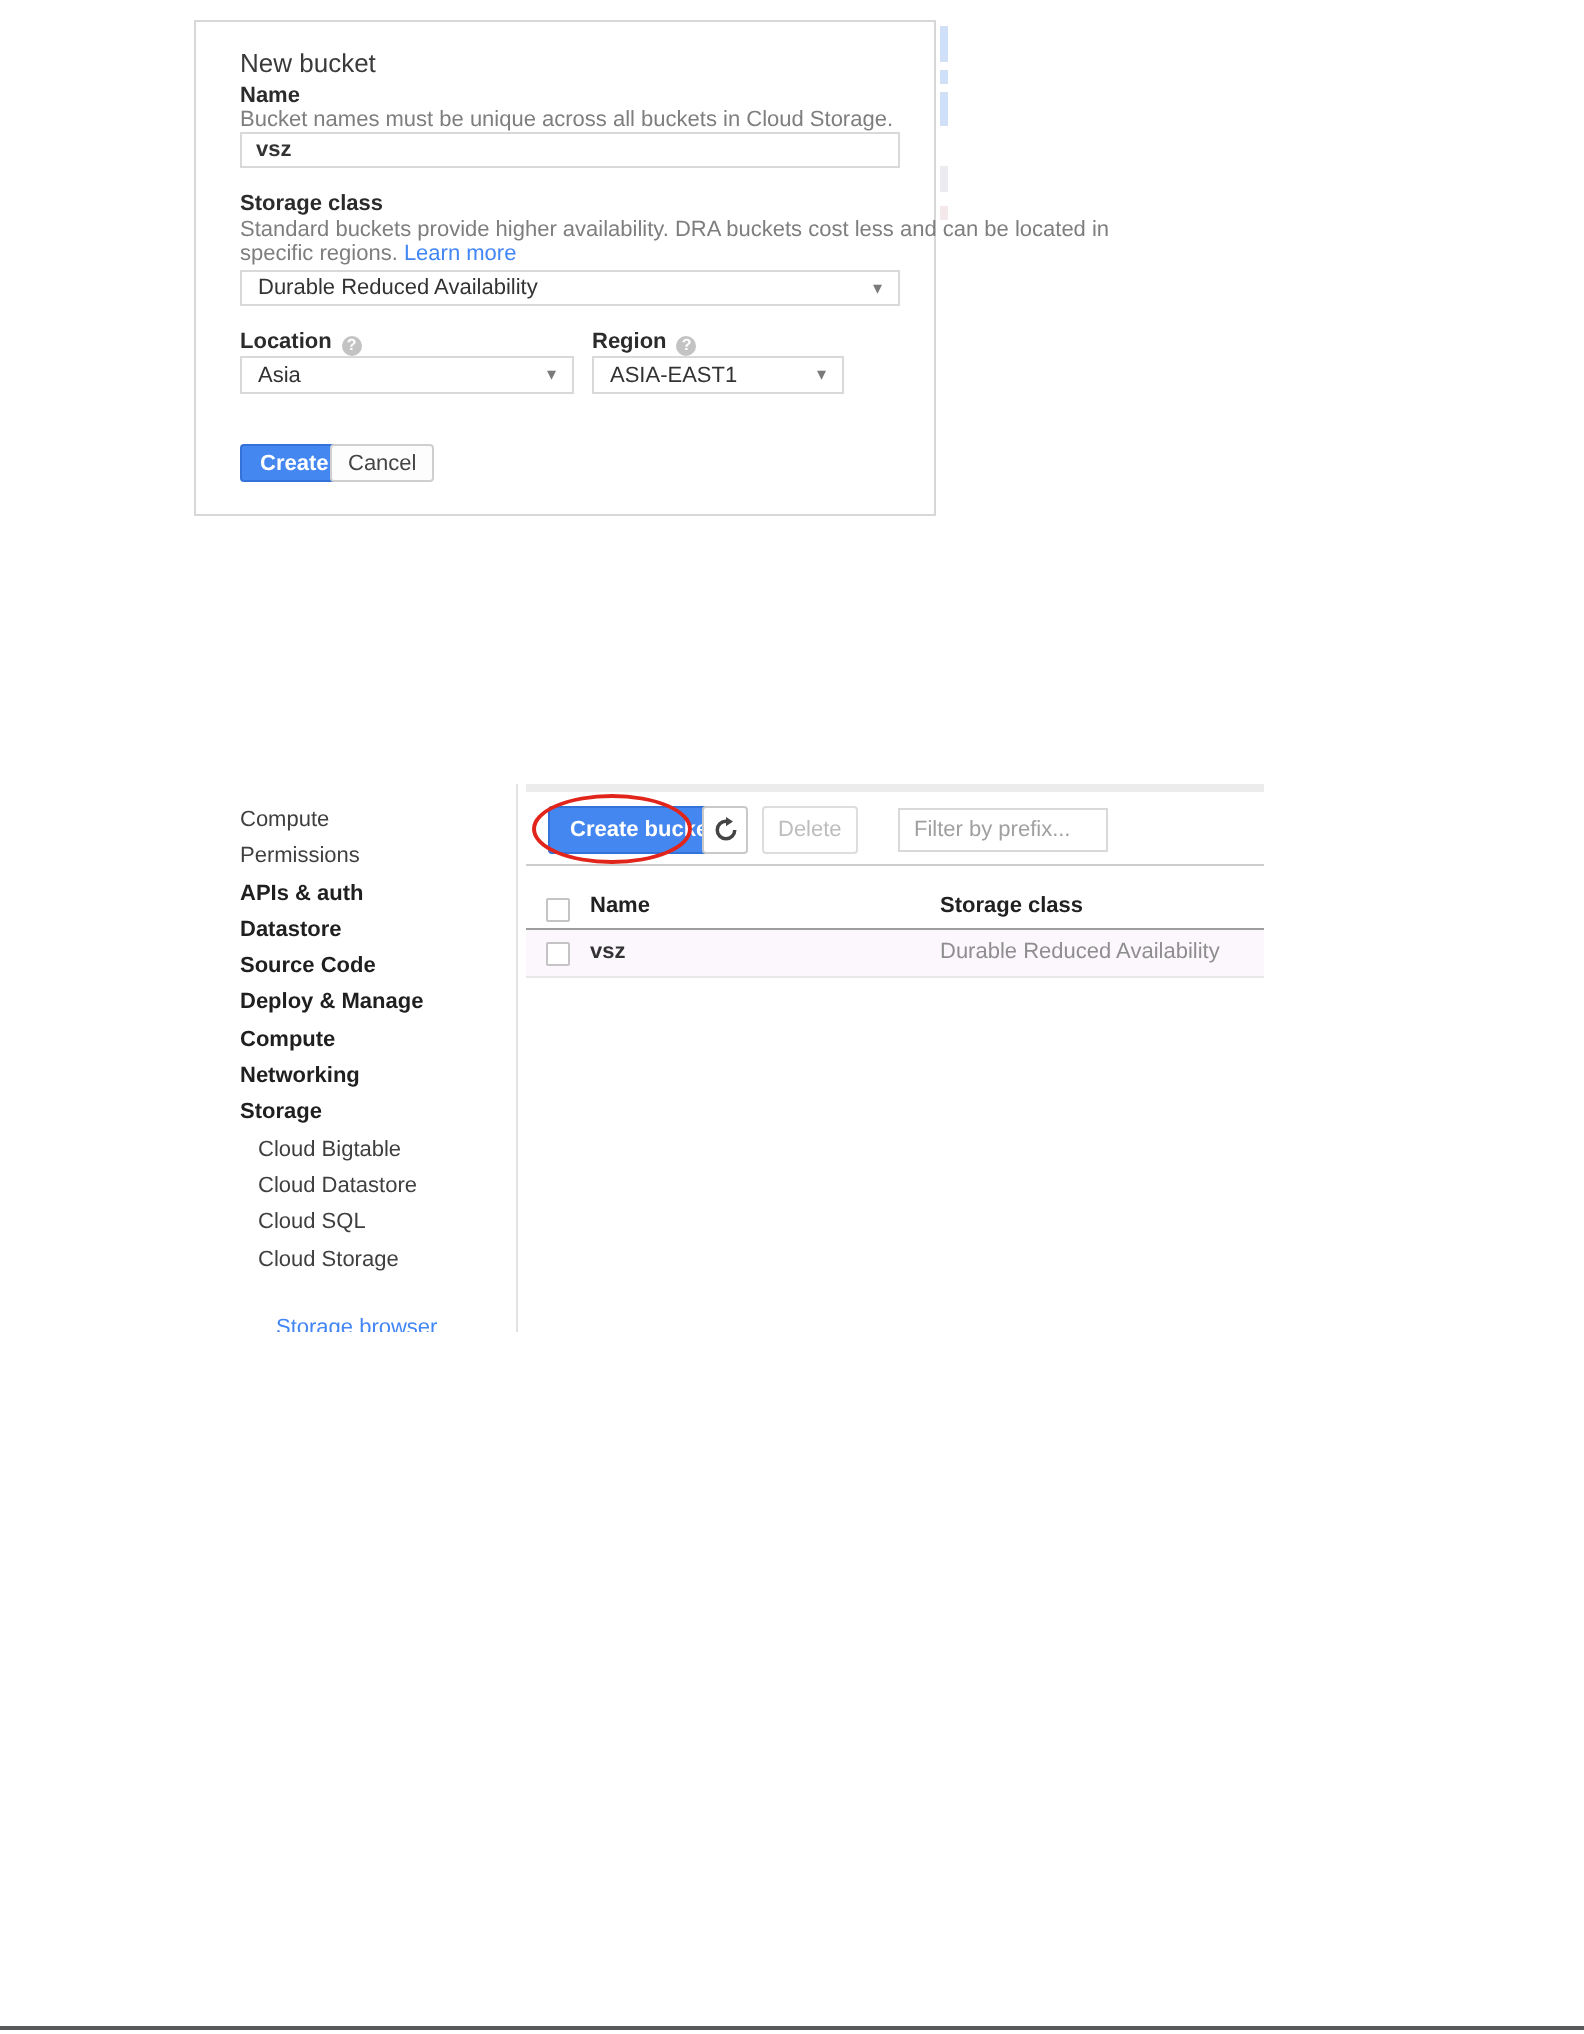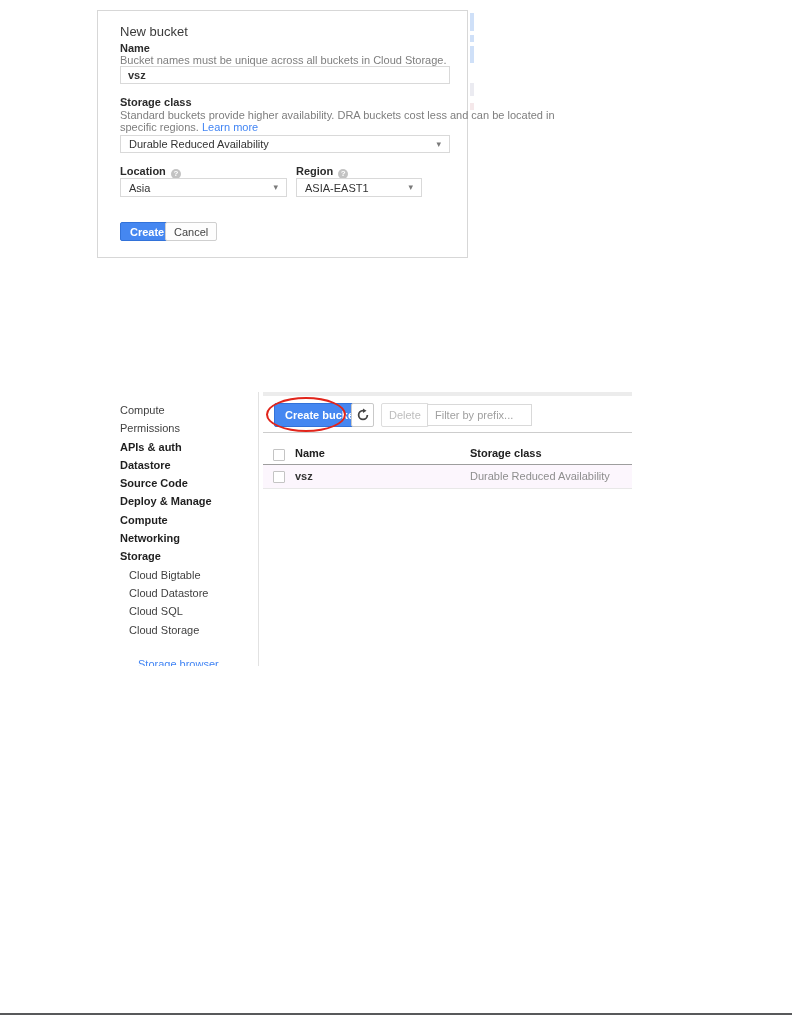--- a/index.html
+++ b/index.html
@@ -45,21 +45,21 @@
   .tb-btn{height:24px;font-family:"Liberation Sans",sans-serif;font-size:11px;
           border-radius:2px;cursor:pointer;}
   .btn-create-bucket{left:11px;top:11px;padding:0 10px;background:#4587f1;
           border:1px solid #3272d9;color:#fff;font-weight:bold;}
   .red-ellipse{left:3px;top:5px;width:80px;height:35px;border:2px solid #e1251b;
           border-radius:50%;pointer-events:none;}
   .btn-refresh{left:88px;top:11px;width:23px;height:24px;background:#fff;
           border:1px solid #c9c9c9;display:flex;align-items:center;justify-content:center;padding:0;}
   .btn-delete{left:118px;top:11px;padding:0 7px;background:#fff;
           border:1px solid #ddd;color:#bdbdbd;}
-  .filter-input{left:164px;top:12px;width:105px;height:22px;}
+  .filter-input{left:186px;top:12px;width:105px;height:22px;}
   .filter-input::placeholder{color:#a0a0a0;}
   .toolbar-sep{left:0;top:40px;width:369px;height:1px;background:#cdcdcd;}
   .checkbox{width:12px;height:12px;border:1px solid #c4c4c4;border-radius:1px;
           background:#fff;cursor:pointer;}
   .hdr-checkbox{left:10px;top:57px;}
   .col-hdr{font-size:11px;font-weight:bold;color:#212121;top:55px;white-space:nowrap;}
   .hdr-name{left:32px;}
   .hdr-class{left:207px;}
   .hdr-line{left:0;top:72px;width:369px;height:1px;background:#9e9e9e;}
   .data-row{left:0;top:73px;width:369px;height:23px;background:#fcf6fd;}

